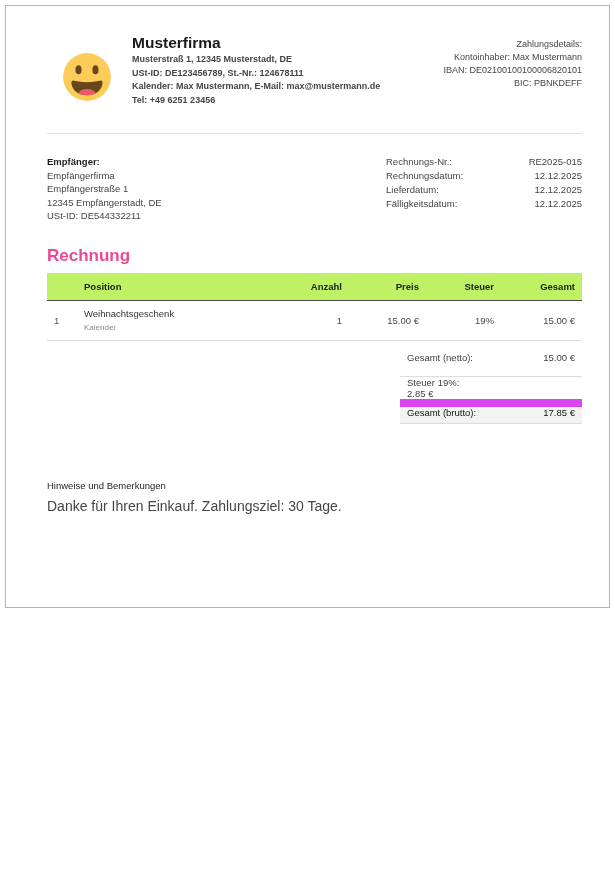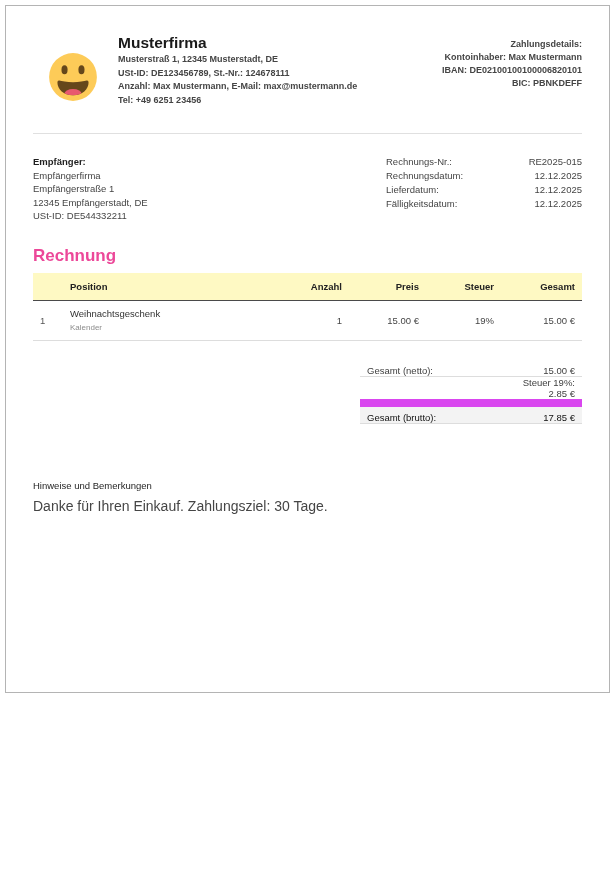--- a/index.html
+++ b/index.html
@@ -1,56 +1,56 @@
 <!DOCTYPE html>
 <html><head>
 <meta charset="utf-8">
 <style>
   * { margin:0; padding:0; box-sizing:border-box; }
   html,body { width:615px; height:869px; background:#ffffff; font-family:"Liberation Sans","DejaVu Sans",sans-serif; color:#404040; }
-  .page { position:absolute; left:5px; top:5px; width:605px; height:688px; background:#ffffff; border:1px solid #b4b4b4; overflow:hidden; }
+  .page { position:absolute; left:5px; top:5px; width:605px; height:603px; background:#ffffff; border:1px solid #b4b4b4; overflow:hidden;padding-left:14px; }
   .content { padding:27px 27px 0 27px; }
 
   
   .header { display:flex; justify-content:space-between; }
   .header-left { display:flex; }
   .logo { width:50px; height:50px; margin-left:15px; margin-top:19px; flex:0 0 auto; }
   .company-block { margin-left:20px; }
   .company-name { font-size:15.5px; font-weight:700; color:#1a1a1a; line-height:20px; }
   .company-line { font-size:9px; line-height:13.5px; color:#454545;font-weight:bold; }
   .header-right { text-align:right; padding-top:5px; }
-  .header-right div { font-size:9px; line-height:13px; color:#454545;font-weight:bold; }
+  .header-right div { font-size:9px; line-height:13px; color:#454545; }
 
   .divider { border-top:1px solid #e0e0e0; margin-top:26px; }
 
   
   .info-row { display:flex; justify-content:space-between; margin-top:21px;gap:20px; }
   .recipient div { font-size:9.5px; line-height:13.5px; color:#454545; }
   .recipient .bold { font-weight:700; color:#1f1f1f; }
   .meta { width:196px; }
   .meta-row { display:flex; justify-content:space-between; line-height:14px; }
   .meta-label { font-size:9.5px; color:#454545; }
   .meta-value { font-size:9.5px; color:#454545; text-align:center; }
 
   .invoice-title { font-size:17px; font-weight:700; color:#ec4899; margin-top:24px; line-height:18px; }
 
   
   table { width:100%; border-collapse:collapse; margin-top:8px; font-size:9.5px; }
-  thead th { background:#fef9c3; border-bottom:1px solid #4a4a4a; height:28px; font-weight:700; color:#222222; padding:0 7px; text-align:right; }
+  thead th { background:#bef264; border-bottom:1px solid #4a4a4a; height:28px; font-weight:700; color:#222222; padding:0 7px; text-align:right; }
   thead th.col-num { width:30px; }
   thead th.col-pos { text-align:left; }
   tbody td { border-bottom:1px solid #dddddd; height:40px; vertical-align:middle; padding:0 7px; text-align:right; color:#454545; }
   td.cell-num { text-align:left; color:#555555; }
   td.cell-pos { text-align:left; }
   .item-name { font-size:9.5px; color:#333333; line-height:12px; }
   .item-desc { font-size:8px; color:#8b8b8b; line-height:10px; margin-top:3px; }
 
   
   .totals { width:222px; margin-left:auto; margin-top:11px; font-size:9.5px; }
-  .totals-row { display:flex; justify-content:space-between; align-items:flex-end; height:25px; padding:0 7px; }
+  .totals-row { display:flex; justify-content:space-between; align-items:flex-start; height:25px; padding:0 7px;margin-left:40px; }
   .totals-row.r0 { border-bottom:1px solid #dddddd; }
   .totals-row.r1 { height:22px;flex-direction:column; }
   .totals-row.r2 { border-top:8px solid #d946ef; border-bottom:1px solid #dddddd; background:#f3f3f3; font-weight:400; color:#111111;gap:20px; }
 
   
   .notes { margin-top:56px; }
   .notes-title { font-size:9.5px; font-weight:400; color:#1f1f1f; line-height:12px; }
   .notes-text { font-size:14px; color:#454545; margin-top:8px; line-height:12px; }
 </style>
 </head>
@@ -72,21 +72,21 @@
             <ellipse cx="11.9" cy="12.8" rx="2.2" ry="3.3" fill="#65471B"></ellipse>
             <ellipse cx="24.1" cy="12.8" rx="2.2" ry="3.3" fill="#65471B"></ellipse>
             <path d="M18 21.8 C13.5 21.8 9.9 21.1 8.1 20.6 C7.4 20.4 6.8 21 6.8 22.1 C6.8 26.6 11.2 31.2 18 31.2 C24.8 31.2 29.2 26.6 29.2 22.1 C29.2 21 28.6 20.4 27.9 20.6 C26.1 21.1 22.5 21.8 18 21.8 Z" fill="#65471B"></path>
             <ellipse cx="18" cy="30.2" rx="6.2" ry="3.6" fill="#E8596E" clip-path="url(#mouthClip)"></ellipse>
           </svg>
         </div>
         <div class="company-block">
           <div class="company-name">Musterfirma</div>
           <div class="company-line">Musterstraß 1, 12345 Musterstadt, DE</div>
           <div class="company-line">USt-ID: DE123456789, St.-Nr.: 124678111</div>
-          <div class="company-line">Anzahl: Max Mustermann, E-Mail: max@mustermann.de</div>
+          <div class="company-line">Kalender: Max Mustermann, E-Mail: max@mustermann.de</div>
           <div class="company-line">Tel: +49 6251 23456</div>
         </div>
       </div>
       <div class="header-right">
         <div>Zahlungsdetails:</div>
         <div>Kontoinhaber: Max Mustermann</div>
         <div>IBAN: DE02100100100006820101</div>
         <div>BIC: PBNKDEFF</div>
       </div>
     </div>

